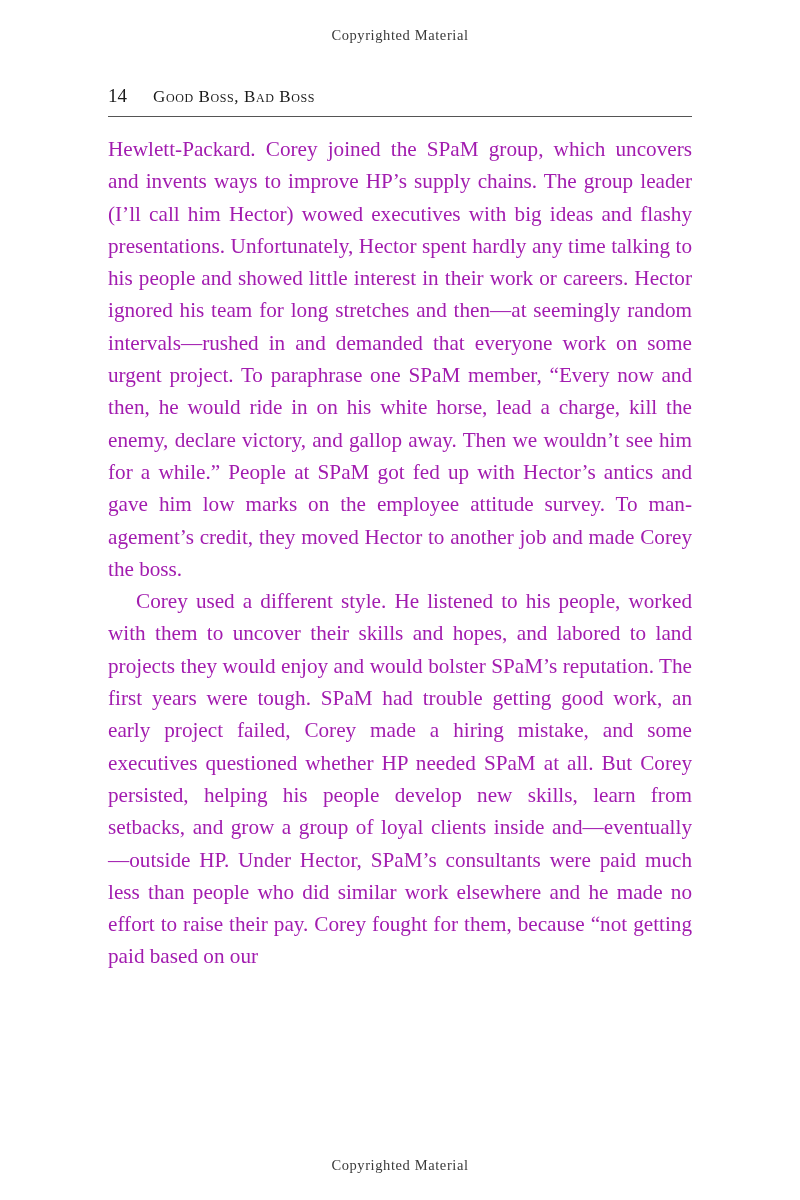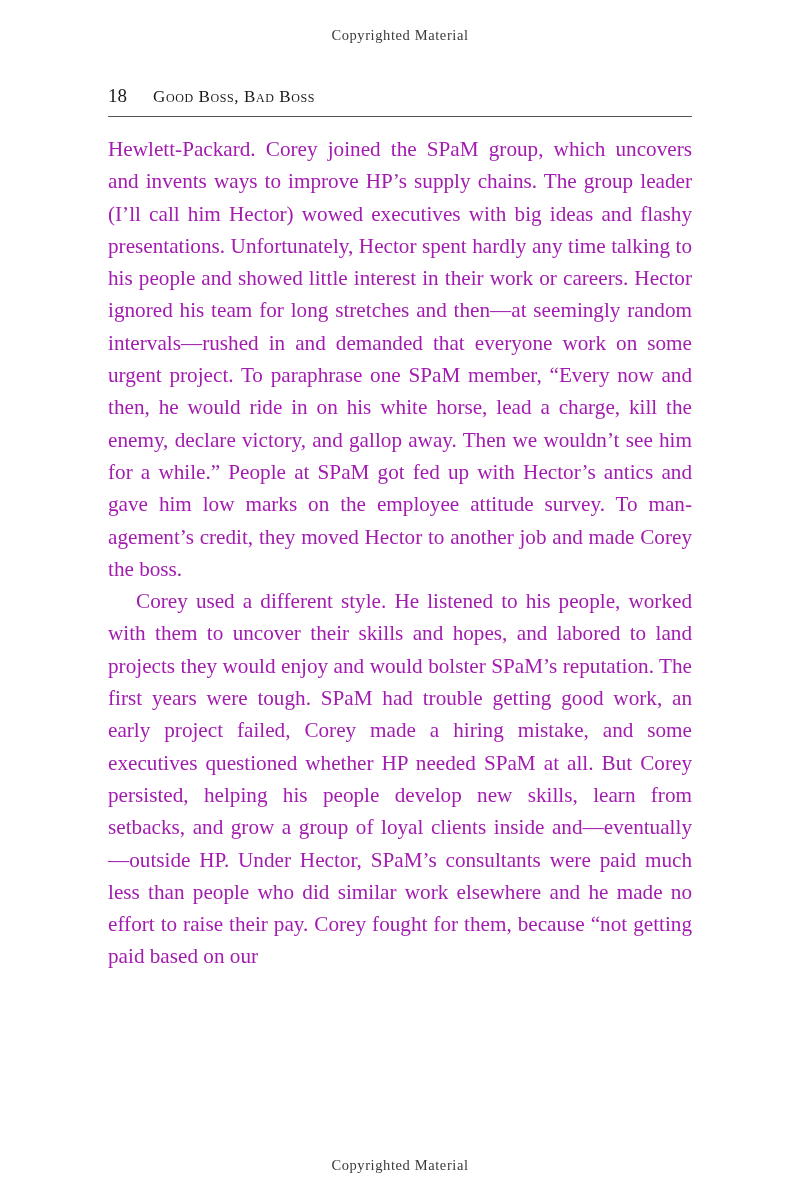--- a/index.html
+++ b/index.html
@@ -82,21 +82,21 @@
 </style>
 </head>
 <body>
 
 <div class="page">
 
   <div class="watermark watermark-top">Copyrighted Material</div>
 
   <div class="header">
     <div class="header-inner">
-      <span class="folio">18</span>
+      <span class="folio">14</span>
       <span class="running-head">Good Boss, Bad Boss</span>
     </div>
   </div>
 
   <div class="body-text">
     <p class="para">Hewlett-Packard. Corey joined the SPaM group, which un­covers and invents ways to improve HP’s supply chains. The group leader (I’ll call him Hector) wowed executives with big ideas and flashy presentations. Unfortunately, Hector spent hardly any time talking to his people and showed little interest in their work or careers. Hector ignored his team for long stretches and then—at seemingly random intervals—rushed in and demanded that everyone work on some urgent project. To paraphrase one SPaM member, “Every now and then, he would ride in on his white horse, lead a charge, kill the enemy, declare victory, and gallop away. Then we wouldn’t see him for a while.” People at SPaM got fed up with Hector’s antics and gave him low marks on the employee attitude survey. To man­agement’s credit, they moved Hector to another job and made Corey the boss.</p>
     <p class="para">Corey used a different style. He listened to his people, worked with them to uncover their skills and hopes, and labored to land projects they would enjoy and would bol­ster SPaM’s reputation. The first years were tough. SPaM had trouble getting good work, an early project failed, Corey made a hiring mistake, and some executives ques­tioned whether HP needed SPaM at all. But Corey per­sisted, helping his people develop new skills, learn from setbacks, and grow a group of loyal clients inside and—eventually—outside HP. Under Hector, SPaM’s consultants were paid much less than people who did similar work elsewhere and he made no effort to raise their pay. Corey fought for them, because “not getting paid based on our</p>
   </div>
 
   <div class="watermark watermark-bottom">Copyrighted Material</div>

